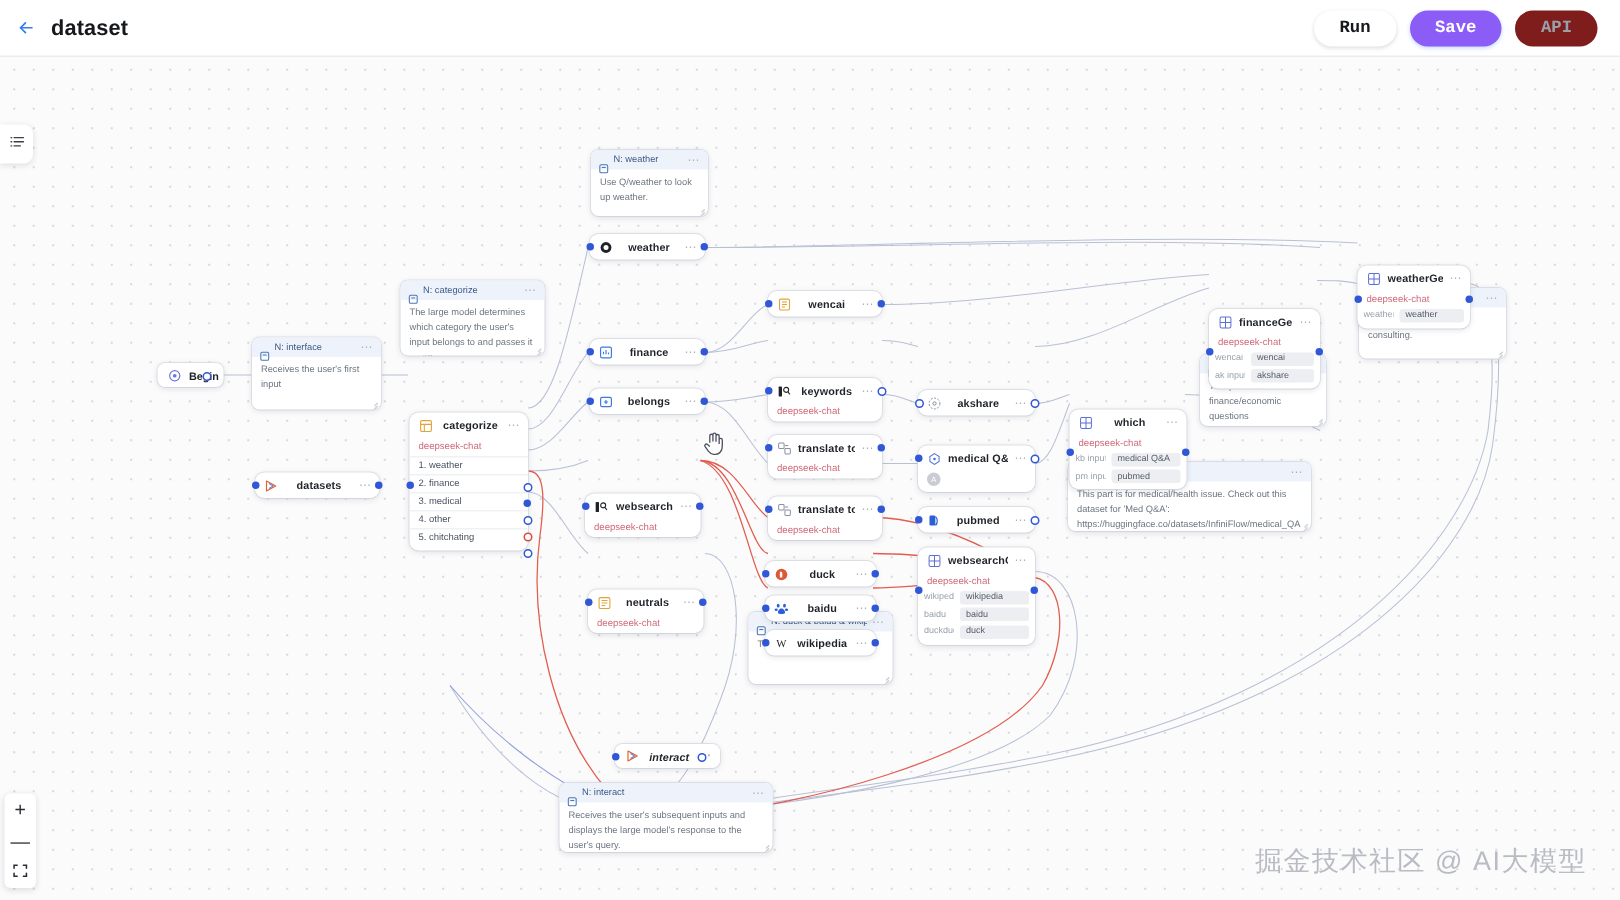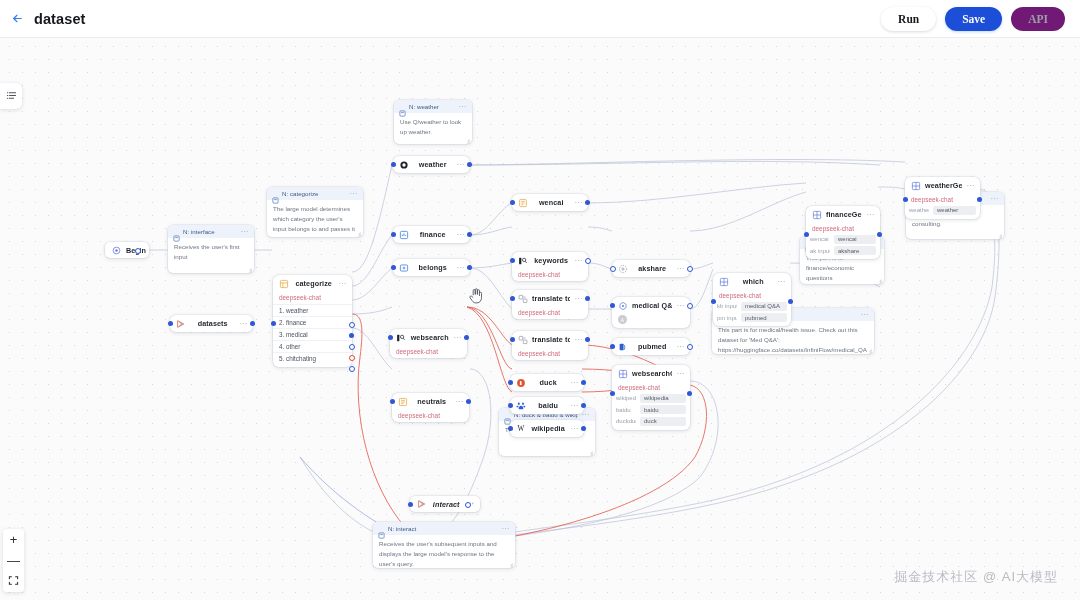--- a/index.html
+++ b/index.html
@@ -18,25 +18,25 @@
     display:flex;align-items:center;z-index:60;
   }
   .back-btn{width:34px;height:37px;display:flex;align-items:center;justify-content:center;cursor:pointer;}
   .back-btn svg{display:block;}
   .app-title{font-size:14.5px;font-weight:bold;letter-spacing:.1px;color:#16181c;}
   .header-spacer{flex:1;}
   .hdr-btns{display:flex;align-items:center;gap:9px;padding-right:15px;}
   .btn{
     height:24px;border-radius:12px;padding:0 17px;font-size:11.5px;font-weight:bold;
     display:flex;align-items:center;justify-content:center;cursor:pointer;border:none;
-    font-family:Liberation Serif, serif;
+    font-family:Liberation Mono, monospace;
   }
   .btn-run{background:#fff;color:#16181c;box-shadow:0 1px 3px rgba(20,25,35,.16);}
-  .btn-save{background:#1d4ed8;color:#fff;box-shadow:0 1px 3px rgba(47,124,246,.3);}
-  .btn-api{background:#701a75;color:#9aa0a8;}
+  .btn-save{background:#8b5cf6;color:#fff;box-shadow:0 1px 3px rgba(47,124,246,.3);}
+  .btn-api{background:#7f1d1d;color:#9aa0a8;}
 
   
   .canvas{
     position:absolute;left:0;top:37px;width:1080px;height:563px;
     background-color:#fbfbfc;
     background-image:radial-gradient(circle, #d6d8dd 0.7px, transparent 0.8px);
     background-size:13px 13px;
     background-position:3px 3px;
     overflow:hidden;
   }
@@ -98,21 +98,21 @@
 
   
   .pill{
     position:absolute;background:#fff;border-radius:5px;height:16px;
     box-shadow:0 1px 4px rgba(22,28,45,.13), 0 0 0 .6px rgba(225,228,234,.9);
     display:flex;align-items:center;gap:4px;padding:0 6px;z-index:20;font-size:7.2px;font-weight:bold;color:#1f2329;
   }
 
   .cursor{position:absolute;z-index:80;pointer-events:none;}
   .watermark{
-    position:absolute;right:22px;bottom:14px;font-size:13px;color:#b9bcc2;
+    position:absolute;right:22px;bottom:14px;font-size:18px;color:#b9bcc2;
     letter-spacing:1px;z-index:40;font-family:"Liberation Sans",sans-serif;
   }
 </style>
 </head>
 <body>
 
 <div id="app">
 
   <div class="header">
     <div class="back-btn">

